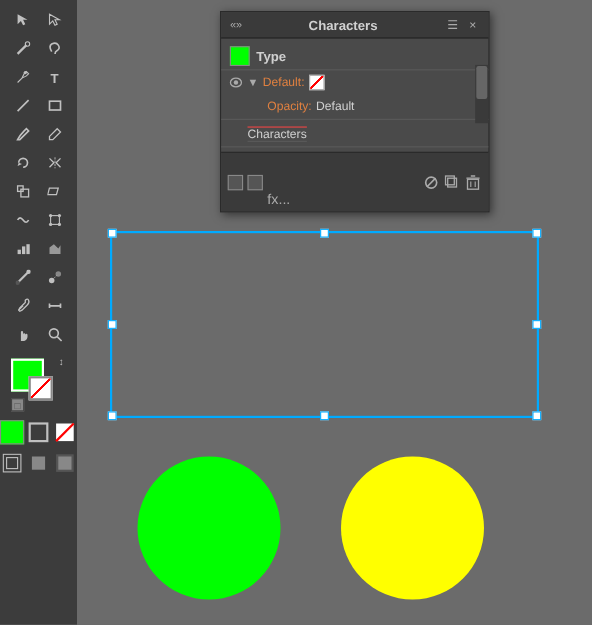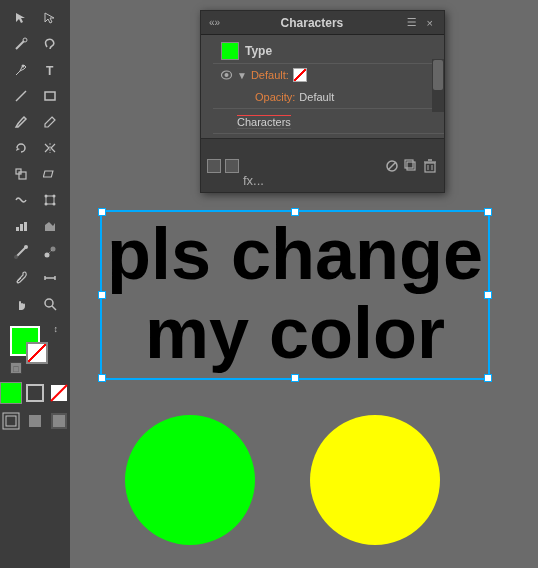--- a/index.html
+++ b/index.html
@@ -501,42 +501,38 @@
     <div class="handle tl"></div>
     <div class="handle tc"></div>
     <div class="handle tr"></div>
     <div class="handle ml"></div>
     <div class="handle mr"></div>
     <div class="handle bl"></div>
     <div class="handle bc"></div>
     <div class="handle br"></div>
   </div>
 
-  <div class="main-text">
-    <div>pls change</div>
-    <div>my color</div>
-  </div>
 
   <div class="circle-green"></div>
 
   <div class="circle-yellow"></div>
 
   <div class="appearance-panel">
     <div class="panel-titlebar">
       <div style="display:flex;align-items:center;gap:4px;">
         <span style="color:#aaa;font-size:10px;cursor:pointer;">«»</span>
       </div>
       <span class="panel-title">Characters</span>
       <div class="panel-controls">
         <span class="panel-btn">☰</span>
         <span class="panel-btn">×</span>
       </div>
     </div>
 
-    <div class="panel-body" style="position:relative;padding-left:12px;">
+    <div class="panel-body" style="position:relative;">
 
       <div class="type-row">
         <div class="type-swatch"></div>
         <span class="type-label">Type</span>
       </div>
 
       <div class="panel-row">
         <div class="eye-icon">
           <svg width="13" height="10" viewBox="0 0 13 10">
               <ellipse cx="6.5" cy="5" rx="5" ry="4" fill="none" stroke="#aaa" stroke-width="1.2"></ellipse>

